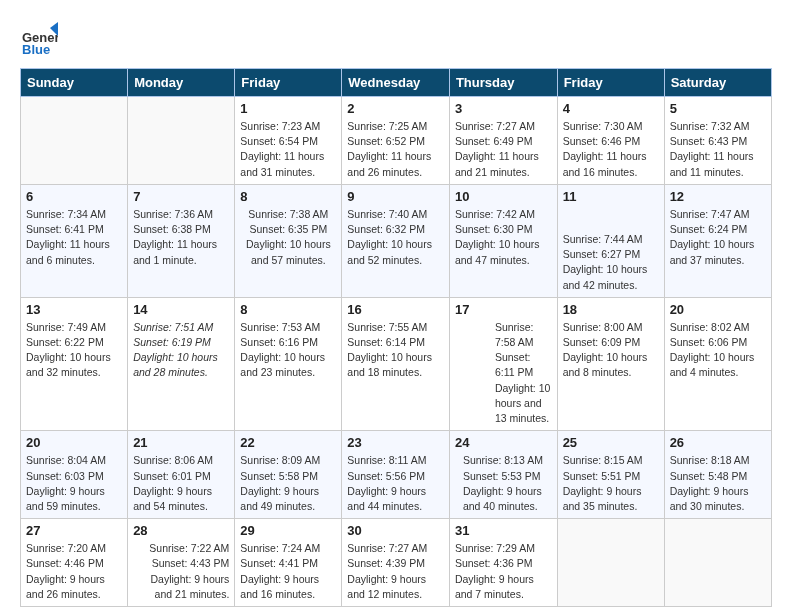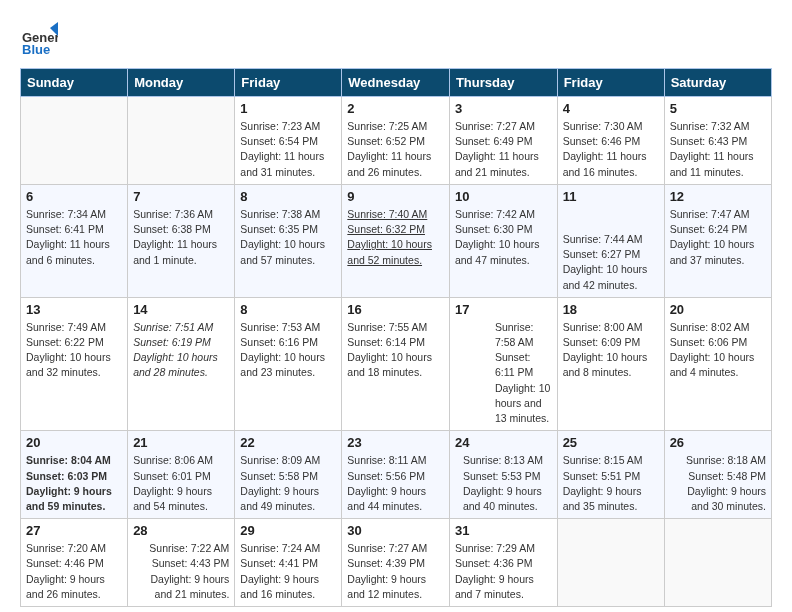--- a/index.html
+++ b/index.html
@@ -160,27 +160,27 @@
 Daylight: 11 hours and 6 minutes.</div>
         </td>
         <td>
           <div class="day-number">7</div>
           <div class="day-info" style="white-space: pre-line;">Sunrise: 7:36 AM
 Sunset: 6:38 PM
 Daylight: 11 hours and 1 minute.</div>
         </td>
         <td>
           <div class="day-number">8</div>
-          <div class="day-info" style="white-space: pre-line;">Sunrise: 7:38 AM
+          <div class="day-info" style="white-space: pre-line; text-align: center;">Sunrise: 7:38 AM
 Sunset: 6:35 PM
 Daylight: 10 hours and 57 minutes.</div>
         </td>
         <td>
           <div class="day-number">9</div>
-          <div class="day-info" style="white-space: pre-line; text-decoration: underline;">Sunrise: 7:40 AM
+          <div class="day-info" style="white-space: pre-line;">Sunrise: 7:40 AM
 Sunset: 6:32 PM
 Daylight: 10 hours and 52 minutes.</div>
         </td>
         <td>
           <div class="day-number">10</div>
           <div class="day-info" style="white-space: pre-line;">Sunrise: 7:42 AM
 Sunset: 6:30 PM
 Daylight: 10 hours and 47 minutes.</div>
         </td>
         <td>
@@ -236,21 +236,21 @@
         <td>
           <div class="day-number">20</div>
           <div class="day-info" style="white-space: pre-line;">Sunrise: 8:02 AM
 Sunset: 6:06 PM
 Daylight: 10 hours and 4 minutes.</div>
         </td>
       </tr>
       <tr>
         <td>
           <div class="day-number">20</div>
-          <div class="day-info" style="white-space: pre-line; font-weight: bold;">Sunrise: 8:04 AM
+          <div class="day-info" style="white-space: pre-line;">Sunrise: 8:04 AM
 Sunset: 6:03 PM
 Daylight: 9 hours and 59 minutes.</div>
         </td>
         <td>
           <div class="day-number">21</div>
           <div class="day-info" style="white-space: pre-line;">Sunrise: 8:06 AM
 Sunset: 6:01 PM
 Daylight: 9 hours and 54 minutes.</div>
         </td>
         <td>
@@ -272,21 +272,21 @@
 Daylight: 9 hours and 40 minutes.</div>
         </td>
         <td>
           <div class="day-number">25</div>
           <div class="day-info" style="white-space: pre-line;">Sunrise: 8:15 AM
 Sunset: 5:51 PM
 Daylight: 9 hours and 35 minutes.</div>
         </td>
         <td>
           <div class="day-number">26</div>
-          <div class="day-info" style="white-space: pre-line; text-align: right;">Sunrise: 8:18 AM
+          <div class="day-info" style="white-space: pre-line;">Sunrise: 8:18 AM
 Sunset: 5:48 PM
 Daylight: 9 hours and 30 minutes.</div>
         </td>
       </tr>
       <tr>
         <td>
           <div class="day-number">27</div>
           <div class="day-info" style="white-space: pre-line;">Sunrise: 7:20 AM
 Sunset: 4:46 PM
 Daylight: 9 hours and 26 minutes.</div>

